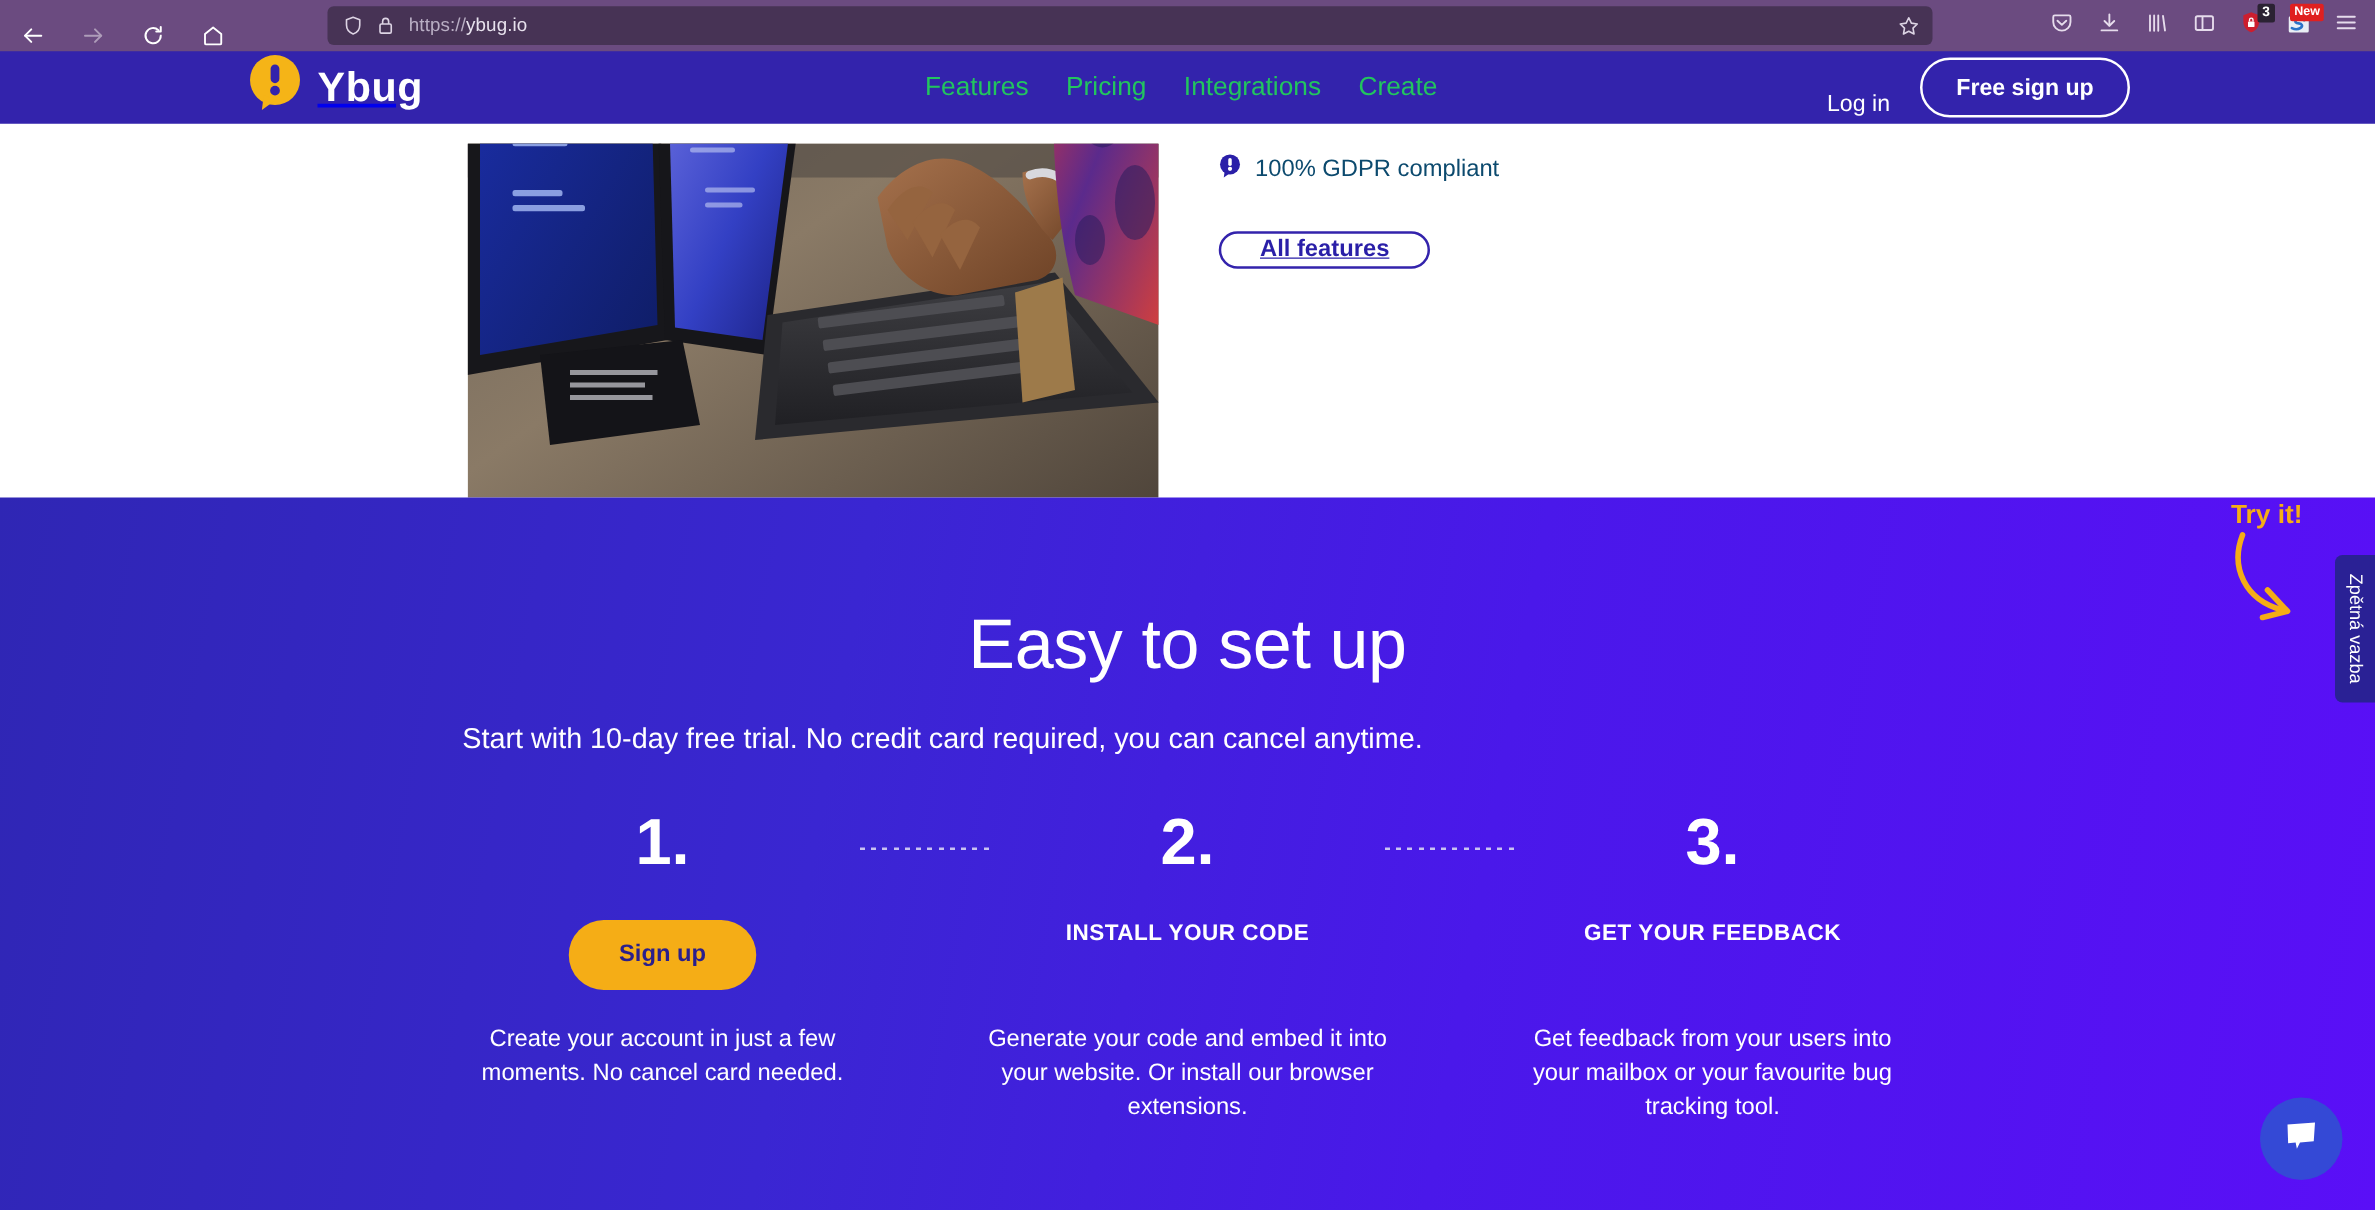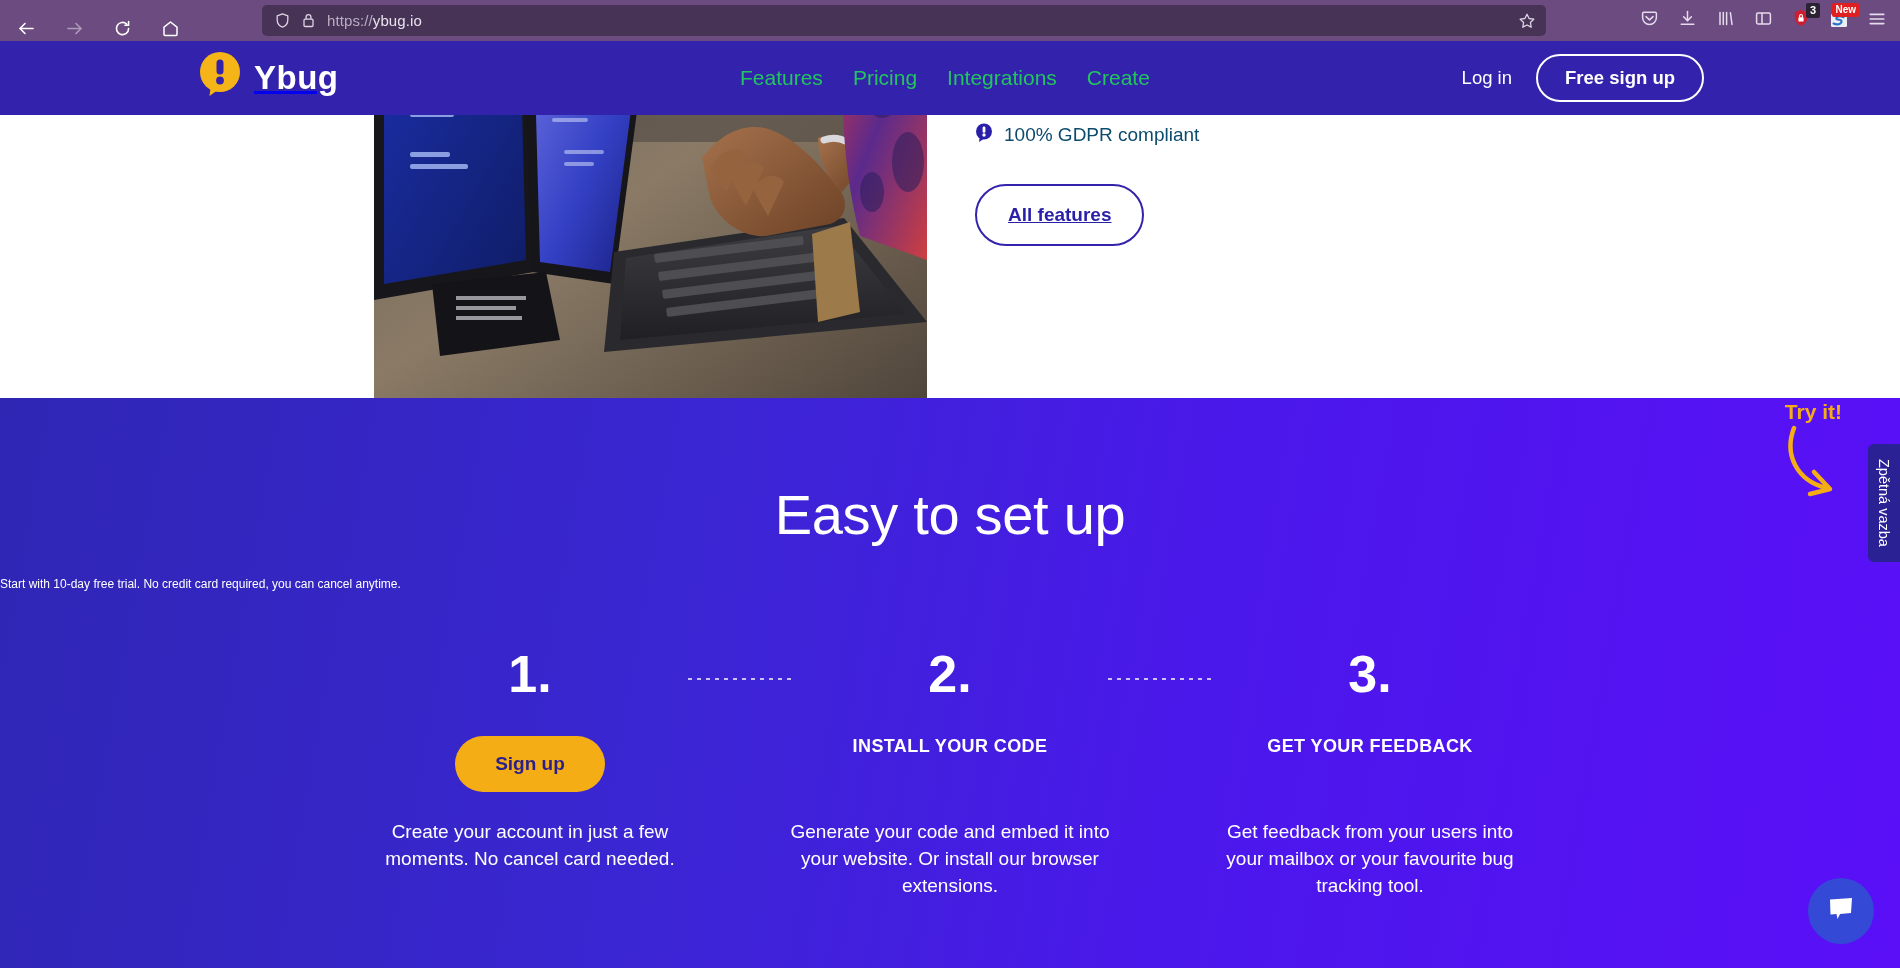--- a/index.html
+++ b/index.html
@@ -70,40 +70,40 @@
     background: #e02020; color: #ffffff;
     font-size: 10px; font-weight: bold;
     line-height: 1;
     padding: 2px 3px;
     border-radius: 2px;
   }
 
   
   .site-header {
     position: absolute; top: 41px; left: 0;
-    width: 1900px; height: 74px;
+    width: 1900px; height: 58px;
     background: #3323ac;
     display: flex; align-items: center;
     z-index: 30;
   }
   .logo { position: absolute; left: 199px; display: flex; align-items: center; gap: 11px; }
   .logo-text { color: #ffffff; font-size: 33px; font-weight: bold; letter-spacing: 0.5px; }
 
   .main-nav {
     position: absolute; left: 740px;
     display: flex; align-items: center; gap: 30px;
   }
   .main-nav a {
     color: #22c55e; font-size: 21px; text-decoration: none;
     white-space: nowrap;
   }
 
   .header-right {
     position: absolute; right: 196px;
-    display: flex; align-items: center; gap: 24px;
+    display: flex; align-items: flex-end; gap: 24px;
   }
   .login-link { color: #ffffff; font-size: 18.5px; text-decoration: none; }
   .signup-btn {
     border: 2px solid #ffffff; border-radius: 999px;
     color: #ffffff; font-size: 18.5px; font-weight: bold;
     padding: 11px 27px;
     background: transparent;
     white-space: nowrap;
     cursor: pointer;
   }
@@ -124,42 +124,42 @@
   .hero-photo svg { display: block; }
 
   .hero-right { position: absolute; left: 975px; top: 0px; }
   .gdpr-row { display: flex; align-items: center; gap: 11px; margin-top: 8px; }
   .gdpr-text { color: #0c4a6e; font-size: 19px; }
   .all-features-btn {
     margin-top: 37px;
     display: inline-block;
     border: 2px solid #3323ac; border-radius: 999px;
     color: #2a1fa8; font-size: 19px; font-weight: bold;
-    padding: 18px 31px;
+    padding: 2px 31px;
     background: #ffffff;
     cursor: pointer;
   }
 
   
   .setup-section {
     position: absolute; top: 398px; left: 0;
     width: 1900px; height: 570px;
     background: linear-gradient(100deg, #2f26b4 0%, #3a26d2 35%, #4a18ea 62%, #5a0ff7 100%);
     overflow: hidden;
   }
   .setup-title {
     position: absolute; top: 84px; left: 0; width: 1900px;
     text-align: center;
     color: #ffffff; font-size: 56px; font-weight: normal;
     letter-spacing: -0.3px;
   }
   .setup-sub {
     position: absolute; top: 179px; left: 0; width: 1508px;
-    text-align: left;
-    color: #ffffff; font-size: 12px;
+    text-align: center;
+    color: #ffffff; font-size: 23px;
   }
 
   .steps {
     position: absolute; top: 250px; left: 0; width: 1900px;
     display: flex; justify-content: center;
   }
   .step {
     width: 420px;
     text-align: center;
     position: relative;

